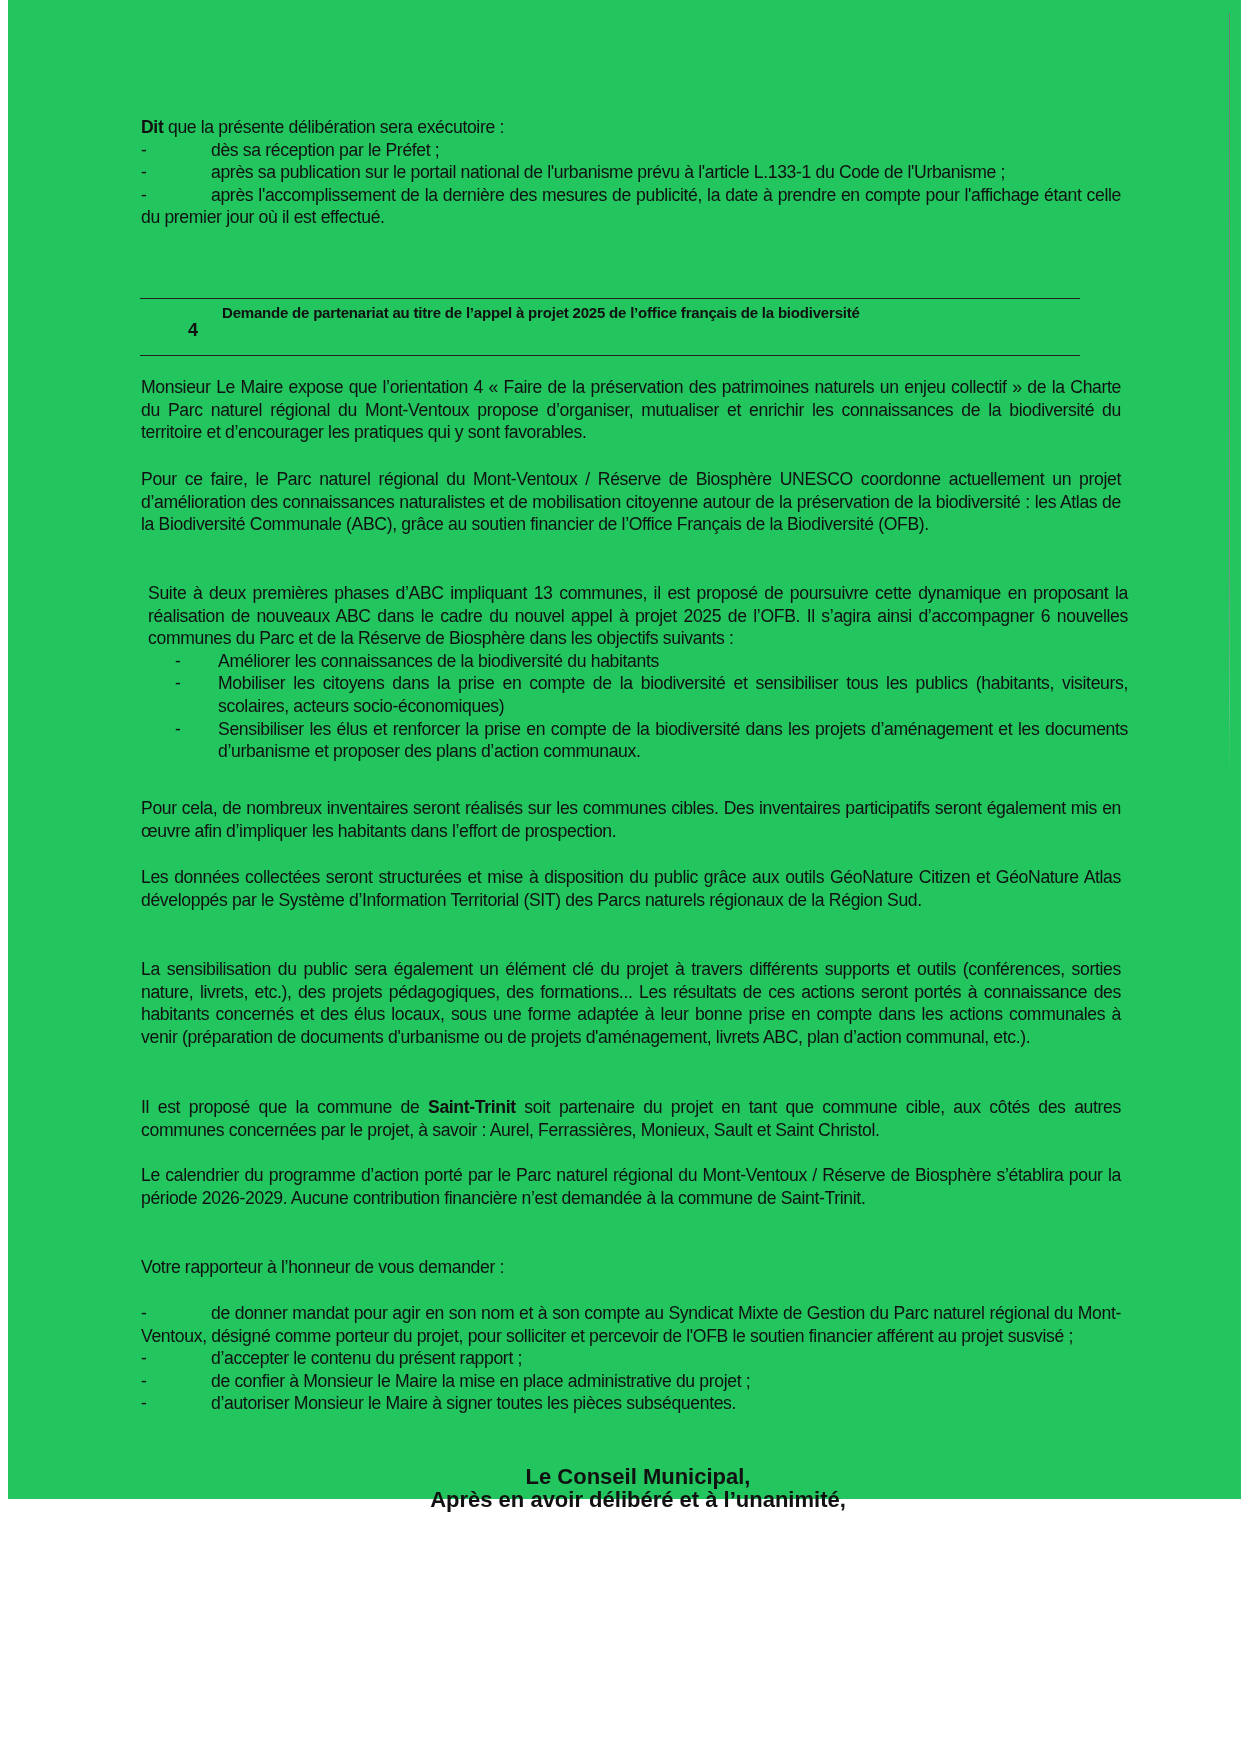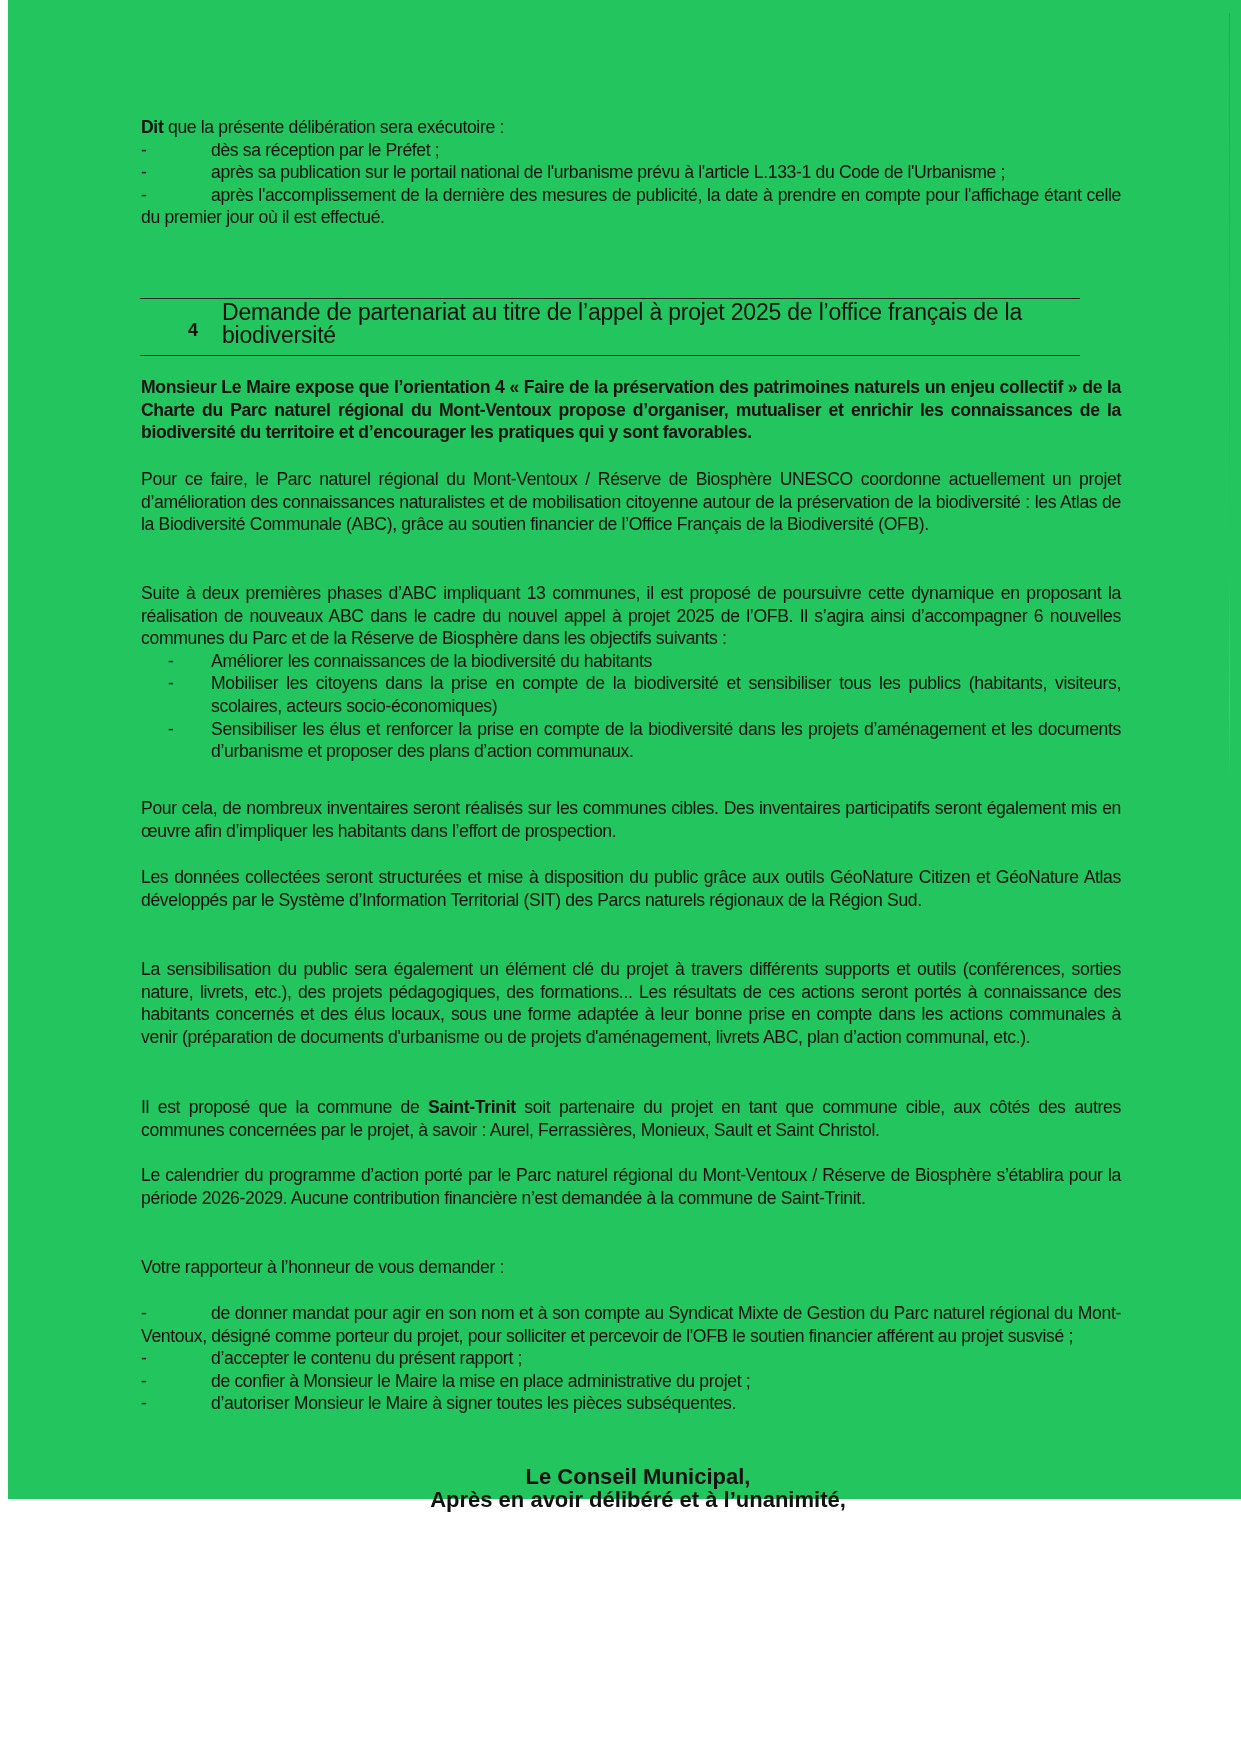--- a/index.html
+++ b/index.html
@@ -25,21 +25,21 @@
     .bold { font-weight: bold; }
     .section-head {
       position: absolute; left: 132px; top: 298px; width: 940px; height: 56px;
       border-top: 1.6px solid #222; border-bottom: 1.6px solid #222;
     }
     .section-num {
       position: absolute; left: 48px; top: 21px; font-weight: bold; font-size: 18px;
     }
     .section-title {
       position: absolute; left: 82px; top: 2px; width: 860px;
-      font-weight: normal; font-size: 23px; line-height: 23px; letter-spacing: -0.2px;
+      font-weight: bold; font-size: 15px; line-height: 23px; letter-spacing: -0.2px;
     }
     .list-item { position: relative; padding-left: 70px; }
     .list-item .bullet { position: absolute; left: 27px; top: 0; }
     .closing {
       position: absolute; left: 380px; top: 1465px; width: 500px;
       text-align: center; font-weight: bold; font-size: 22px; line-height: 23px;
     }
     .closing div { margin: 0; }
   </style>
 </head>
@@ -53,29 +53,29 @@
     <p class="dash-line"><span class="dash">-</span><span>dès sa réception par le Préfet ;</span></p>
     <p class="dash-line"><span class="dash">-</span><span>après sa publication sur le portail national de l'urbanisme prévu à l'article L.133-1 du Code de l'Urbanisme ;</span></p>
     <p class="dash-line"><span class="dash">-</span><span>après l'accomplissement de la dernière des mesures de publicité, la date à prendre en compte pour l'affichage étant celle du premier jour où il est effectué.</span></p>
   </div>
 
   <div class="section-head">
     <span class="section-num">4</span>
     <span class="section-title">Demande de partenariat au titre de l’appel à projet 2025 de l’office français de la biodiversité</span>
   </div>
 
-  <div class="block" style="top:376px;font-weight:bold;">
+  <div class="block" style="top:376px;">
     <p>Monsieur Le Maire expose que l’orientation 4 « Faire de la préservation des patrimoines naturels un enjeu collectif » de la Charte du Parc naturel régional du Mont-Ventoux propose d’organiser, mutualiser et enrichir les connaissances de la biodiversité du territoire et d’encourager les pratiques qui y sont favorables.</p>
   </div>
 
   <div class="block" style="top:468px;">
     <p>Pour ce faire, le Parc naturel régional du Mont-Ventoux / Réserve de Biosphère UNESCO coordonne actuellement un projet d’amélioration des connaissances naturalistes et de mobilisation citoyenne autour de la préservation de la biodiversité : les Atlas de la Biodiversité Communale (ABC), grâce au soutien financier de l’Office Français de la Biodiversité (OFB).</p>
   </div>
 
-  <div class="block" style="top:582px;">
+  <div class="block" style="top:582px;margin-left:7px;">
     <p>Suite à deux premières phases d’ABC impliquant 13 communes, il est proposé de poursuivre cette dynamique en proposant la réalisation de nouveaux ABC dans le cadre du nouvel appel à projet 2025 de l’OFB. Il s’agira ainsi d’accompagner 6 nouvelles communes du Parc et de la Réserve de Biosphère dans les objectifs suivants :</p>
     <div class="list-item"><span class="bullet">-</span><span>Améliorer les connaissances de la biodiversité du habitants</span></div>
     <div class="list-item"><span class="bullet">-</span><span>Mobiliser les citoyens dans la prise en compte de la biodiversité et sensibiliser tous les publics (habitants, visiteurs, scolaires, acteurs socio-économiques)</span></div>
     <div class="list-item"><span class="bullet">-</span><span>Sensibiliser les élus et renforcer la prise en compte de la biodiversité dans les projets d’aménagement et les documents d’urbanisme et proposer des plans d’action communaux.</span></div>
   </div>
 
   <div class="block" style="top:797px;">
     <p>Pour cela, de nombreux inventaires seront réalisés sur les communes cibles. Des inventaires participatifs seront également mis en œuvre afin d’impliquer les habitants dans l’effort de prospection.</p>
   </div>
 

